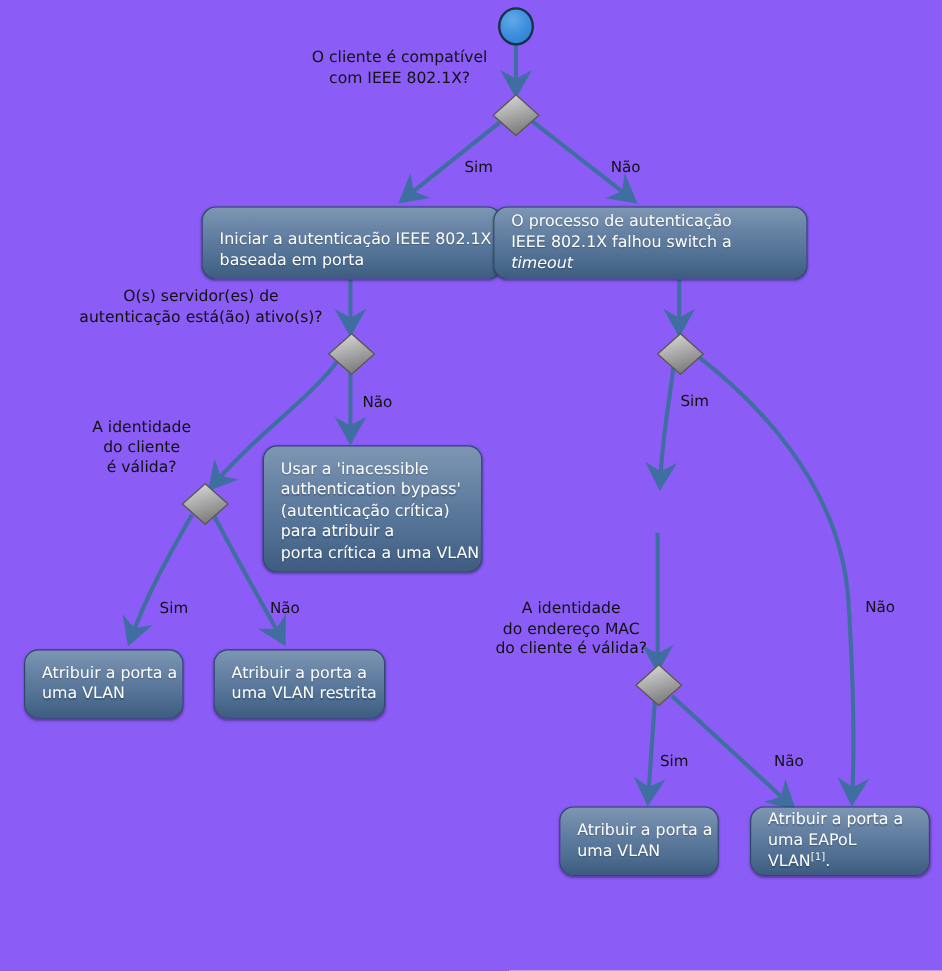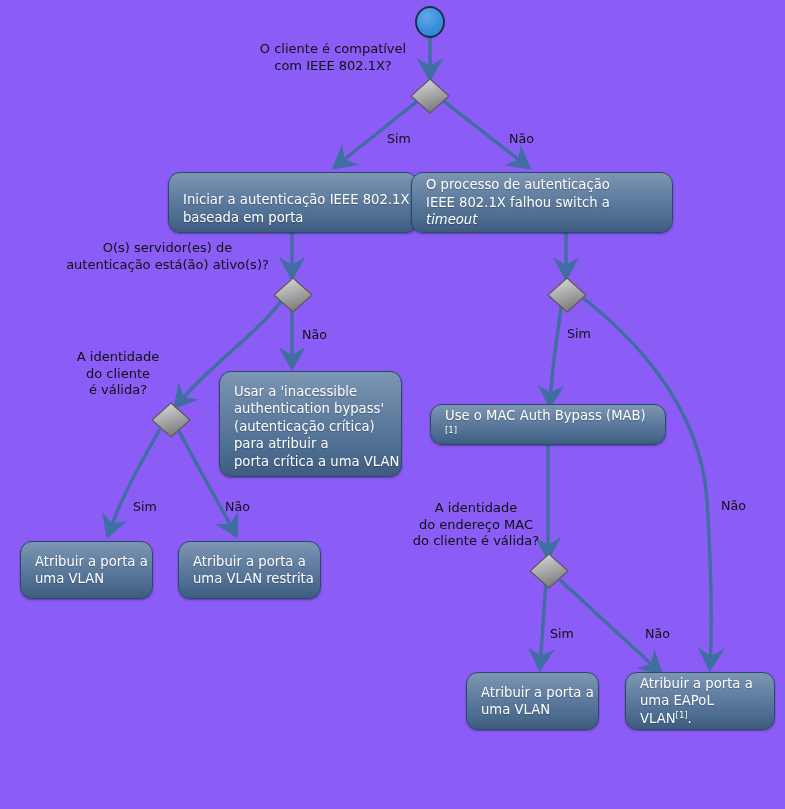--- a/index.html
+++ b/index.html
@@ -187,25 +187,20 @@
   </div>
 
   <div class="node-box" style="left:207px; top:371px; width:183px; height:106px; align-items:center; padding-top:11px;margin-left:12px;">
     <span class="txt" style="white-space:pre;">Usar a 'inacessible
 authentication bypass'
 (autenticação crítica)
 para atribuir a
 porta crítica a uma VLAN</span>
   </div>
 
-  <div class="node-box" style="left:430px; top:404px; width:236px; height:41px;">
-    <span class="txt">
-      <span>Use o MAC Auth Bypass (MAB)</span><sup class="fn">[1]</sup>
-    </span>
-  </div>
 
   <div class="node-box" style="left:20px; top:541px; width:133px; height:58px;">
     <span class="txt" style="white-space:pre;">Atribuir a porta a
 uma VLAN</span>
   </div>
 
   <div class="node-box" style="left:178px; top:541px; width:143px; height:58px;">
     <span class="txt" style="white-space:pre;">Atribuir a porta a
 uma VLAN restrita</span>
   </div>

